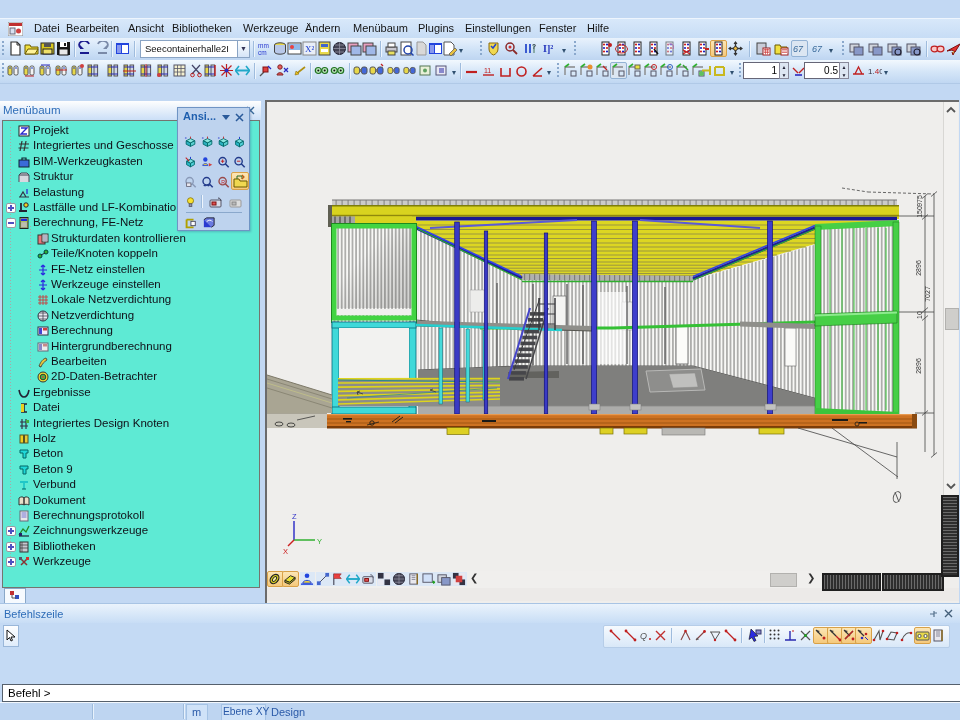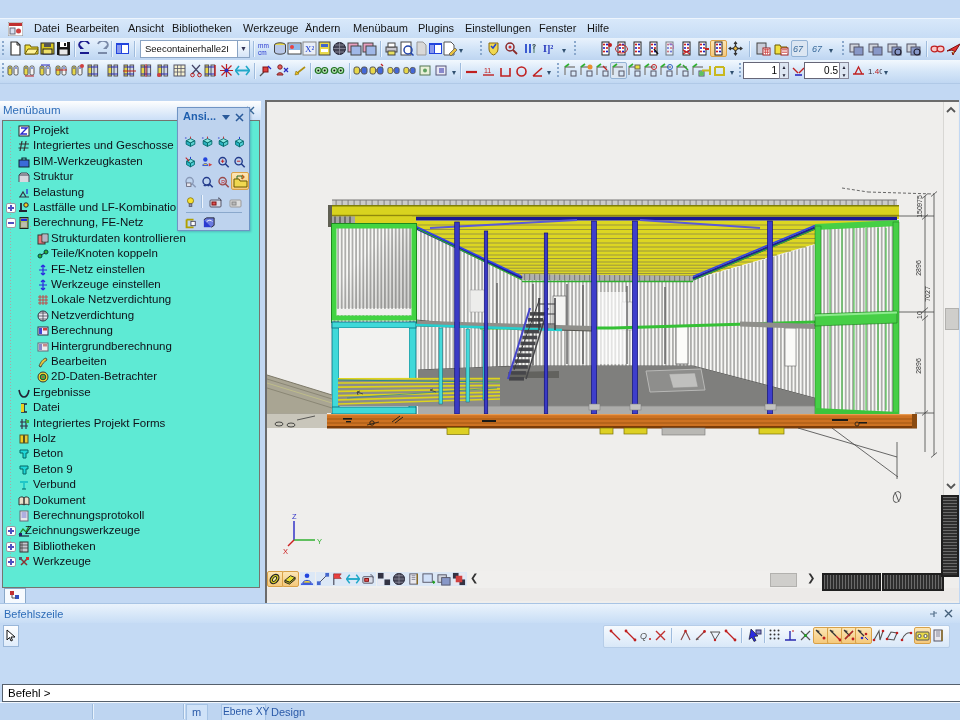--- a/index.html
+++ b/index.html
@@ -1123,21 +1123,21 @@
               <path d="M3 2h6M3 10h6M6 2v8" stroke="#223" stroke-width="1.6"></path>
               <path d="M3 2h3v8H3z" fill="#e8d020" stroke="none"></path>
             </svg></span>
           <span class="lbl" style="left:30px">Datei</span>
         </div>
 <div class="ti" style="top:303px">
           <span class="tic" style="left:15px"><svg width="12" height="12">
               <path d="M4 1v10M8 1v10M2 4h8M2 8h8" stroke="#334" stroke-width="1.2"></path>
               <rect x="8" y="2" width="3" height="3" fill="#40b040"></rect>
             </svg></span>
-          <span class="lbl" style="left:30px">Integriertes Projekt Forms</span>
+          <span class="lbl" style="left:30px">Integriertes Design Knoten</span>
         </div>
 <div class="ti" style="top:318px">
           <span class="tic" style="left:15px"><svg width="12" height="12">
               <rect x="2" y="2" width="3.5" height="8" fill="#f0d020" stroke="#552"></rect>
               <rect x="6.5" y="2" width="3.5" height="8" fill="#e8c838" stroke="#552"></rect>
             </svg></span>
           <span class="lbl" style="left:30px">Holz</span>
         </div>
 <div class="ti" style="top:333px">
           <span class="tic" style="left:15px"><svg width="12" height="12">
@@ -1170,21 +1170,21 @@
               <path d="M3.5 3h5M3.5 5h5M3.5 7h5" stroke="#44c" stroke-width=".7"></path>
             </svg></span>
           <span class="lbl" style="left:30px">Berechnungsprotokoll</span>
         </div>
 <div class="ti" style="top:410px">
           <span class="tic" style="left:15px"><svg width="12" height="12">
               <path d="M1 10L5 4l3 3 3-6" fill="none" stroke="#282" stroke-width="1.3"></path>
               <path d="M1 11h10" stroke="#223" stroke-width="1.2"></path>
               <rect x="1" y="8" width="3" height="3" fill="#226"></rect>
             </svg></span>
-          <span class="lbl" style="left:22px">Zeichnungswerkzeuge</span>
+          <span class="lbl" style="left:30px">Zeichnungswerkzeuge</span>
         </div>
 <div class="exp pl" style="left:3px;top:405px"></div>
 <div class="ti" style="top:426px">
           <span class="tic" style="left:15px"><svg width="12" height="12">
               <rect x="2" y="1" width="8" height="10" fill="#c8c8d0" stroke="#333"></rect>
               <path d="M4 1v10M2 4h8M2 7h8" stroke="#333" stroke-width=".7"></path>
             </svg></span>
           <span class="lbl" style="left:30px">Bibliotheken</span>
         </div>
 <div class="exp pl" style="left:3px;top:421px"></div>

